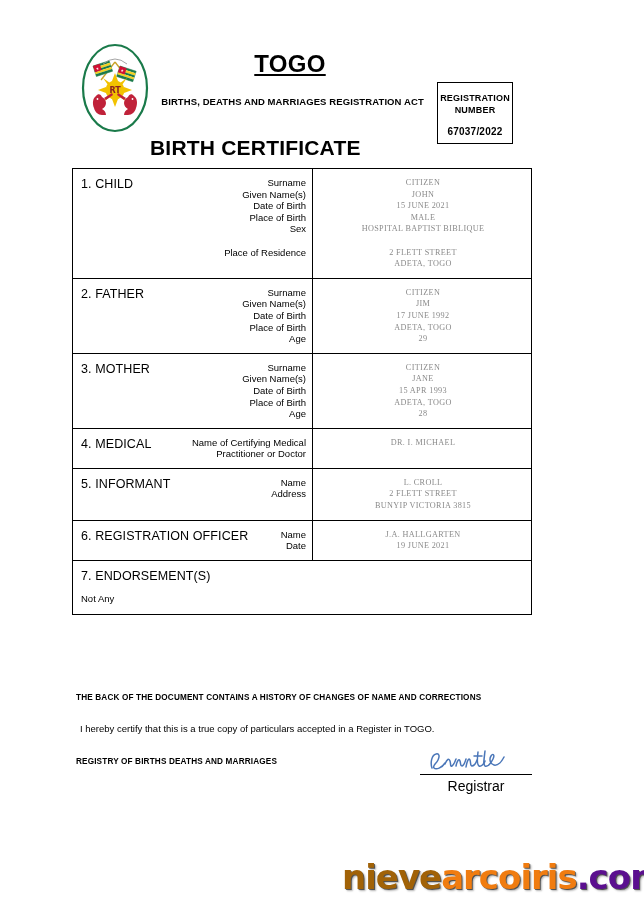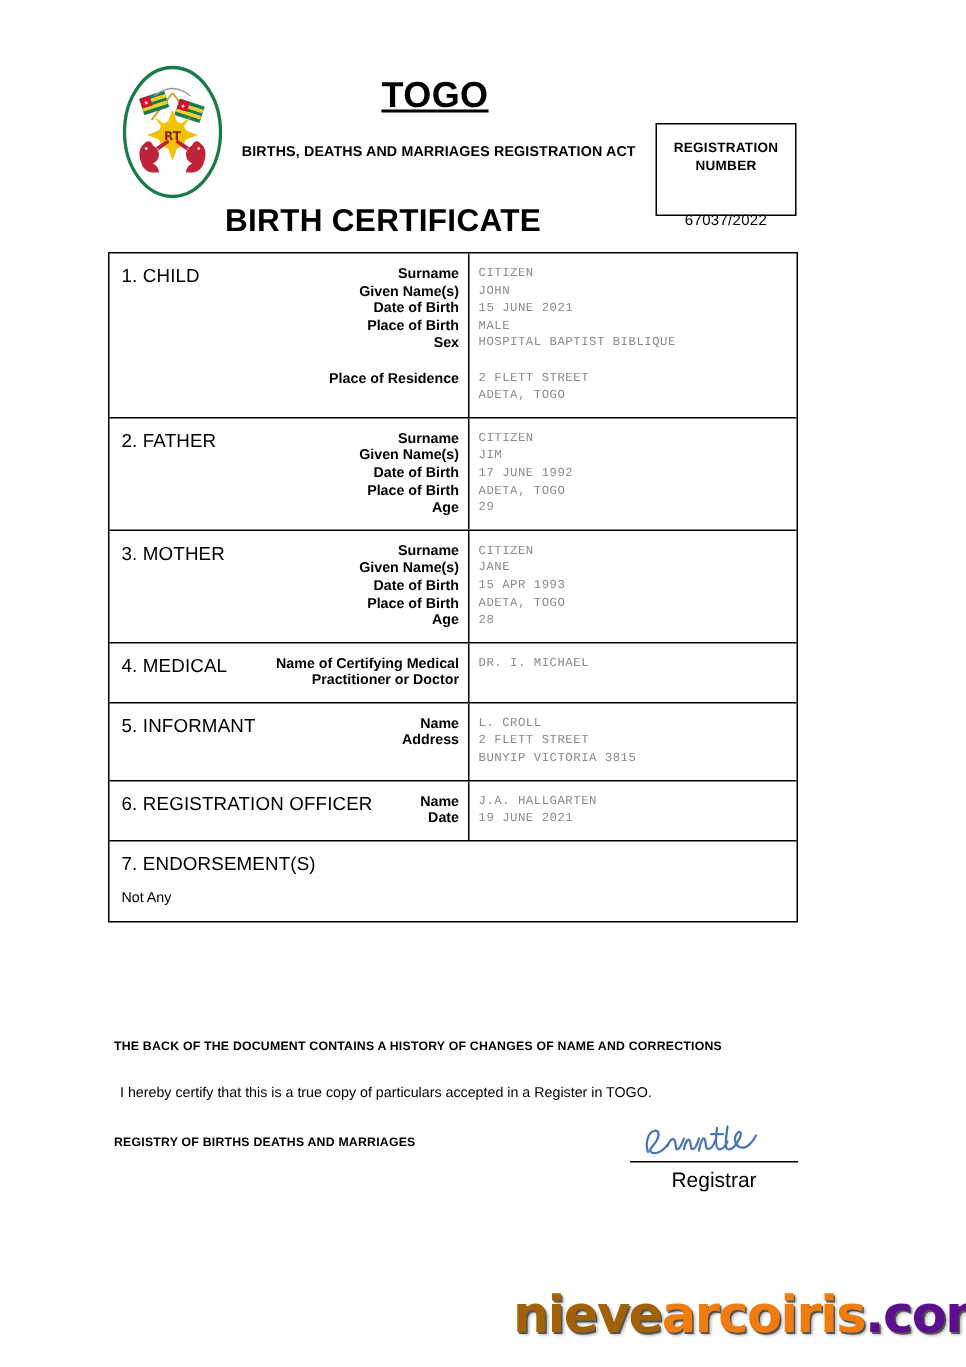--- a/index.html
+++ b/index.html
@@ -65,37 +65,37 @@
     width: 285px;
     text-align: left;
     font-size: 21px;
     font-weight: bold;
     letter-spacing: 0.2px;
   }
   .regbox {
     position: absolute;
     left: 437px;
     top: 82px;
-    width: 94px;
+    width: 76px;
     height: 62px;
     border: 1.5px solid #000;
     box-sizing: border-box;
     text-align: center;
   }
   .regbox .reg-label {
     font-size: 9px;
     font-weight: bold;
     line-height: 12px;
     margin-top: 9px;
     letter-spacing: 0.2px;
   }
   .regbox .reg-number {
     font-size: 10px;
-    font-weight: normal;
-    margin-top: 26px;
+    font-weight: bold;
+    margin-top: 10px;
     letter-spacing: 0.2px;
   }
 
   
   .table {
     position: absolute;
     left: 72px;
     top: 168px;
     width: 460px;
     border: 1.5px solid #000;
@@ -136,33 +136,34 @@
     border-right: 1.2px solid #000;
   }
   .values-col {
     width: 218px;
     flex: 0 0 218px;
     padding: 8px 4px 8px 6px;
     box-sizing: border-box;
   }
   .lbl {
     font-size: 9.5px;
-    font-weight: bold;
+    font-weight: normal;
     line-height: 11.6px;
     color: #000;
     white-space: nowrap;
   }
   .lbl.two-line { white-space: normal; }
   .val {
-    font-family: Liberation Mono, monospace;
+    font-family: Liberation Serif, serif;
     font-size: 8.2px;
     line-height: 11.6px;
     color: #8a8a8a;
     white-space: pre;
     letter-spacing: 0.35px;
+    text-align: center;
   }
   .spacer-row { height: 11.6px; }
 
   
   .section.endorse {
     display: block;
     padding: 8px 8px 10px 8px;
   }
   .section.endorse .sec-title { margin-bottom: 10px; }
   .endorse-body {

